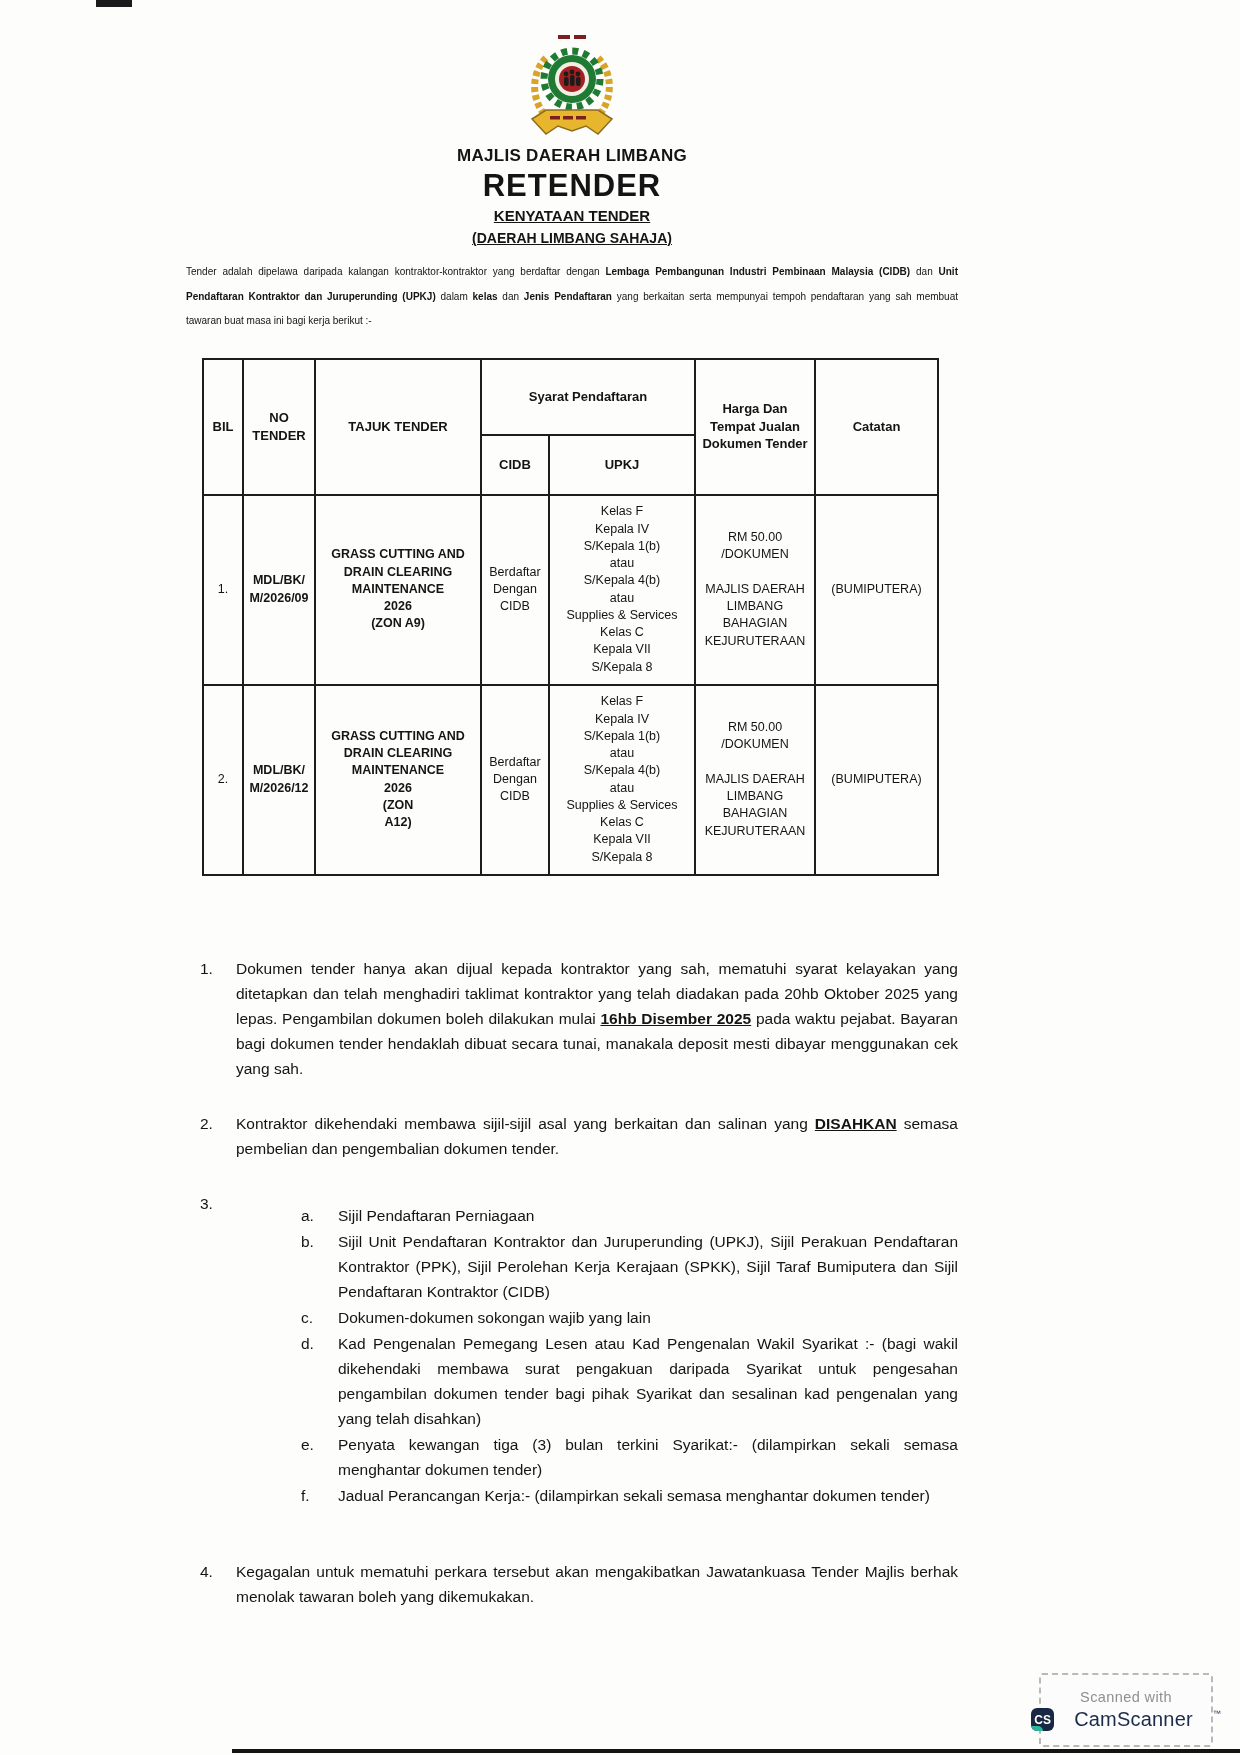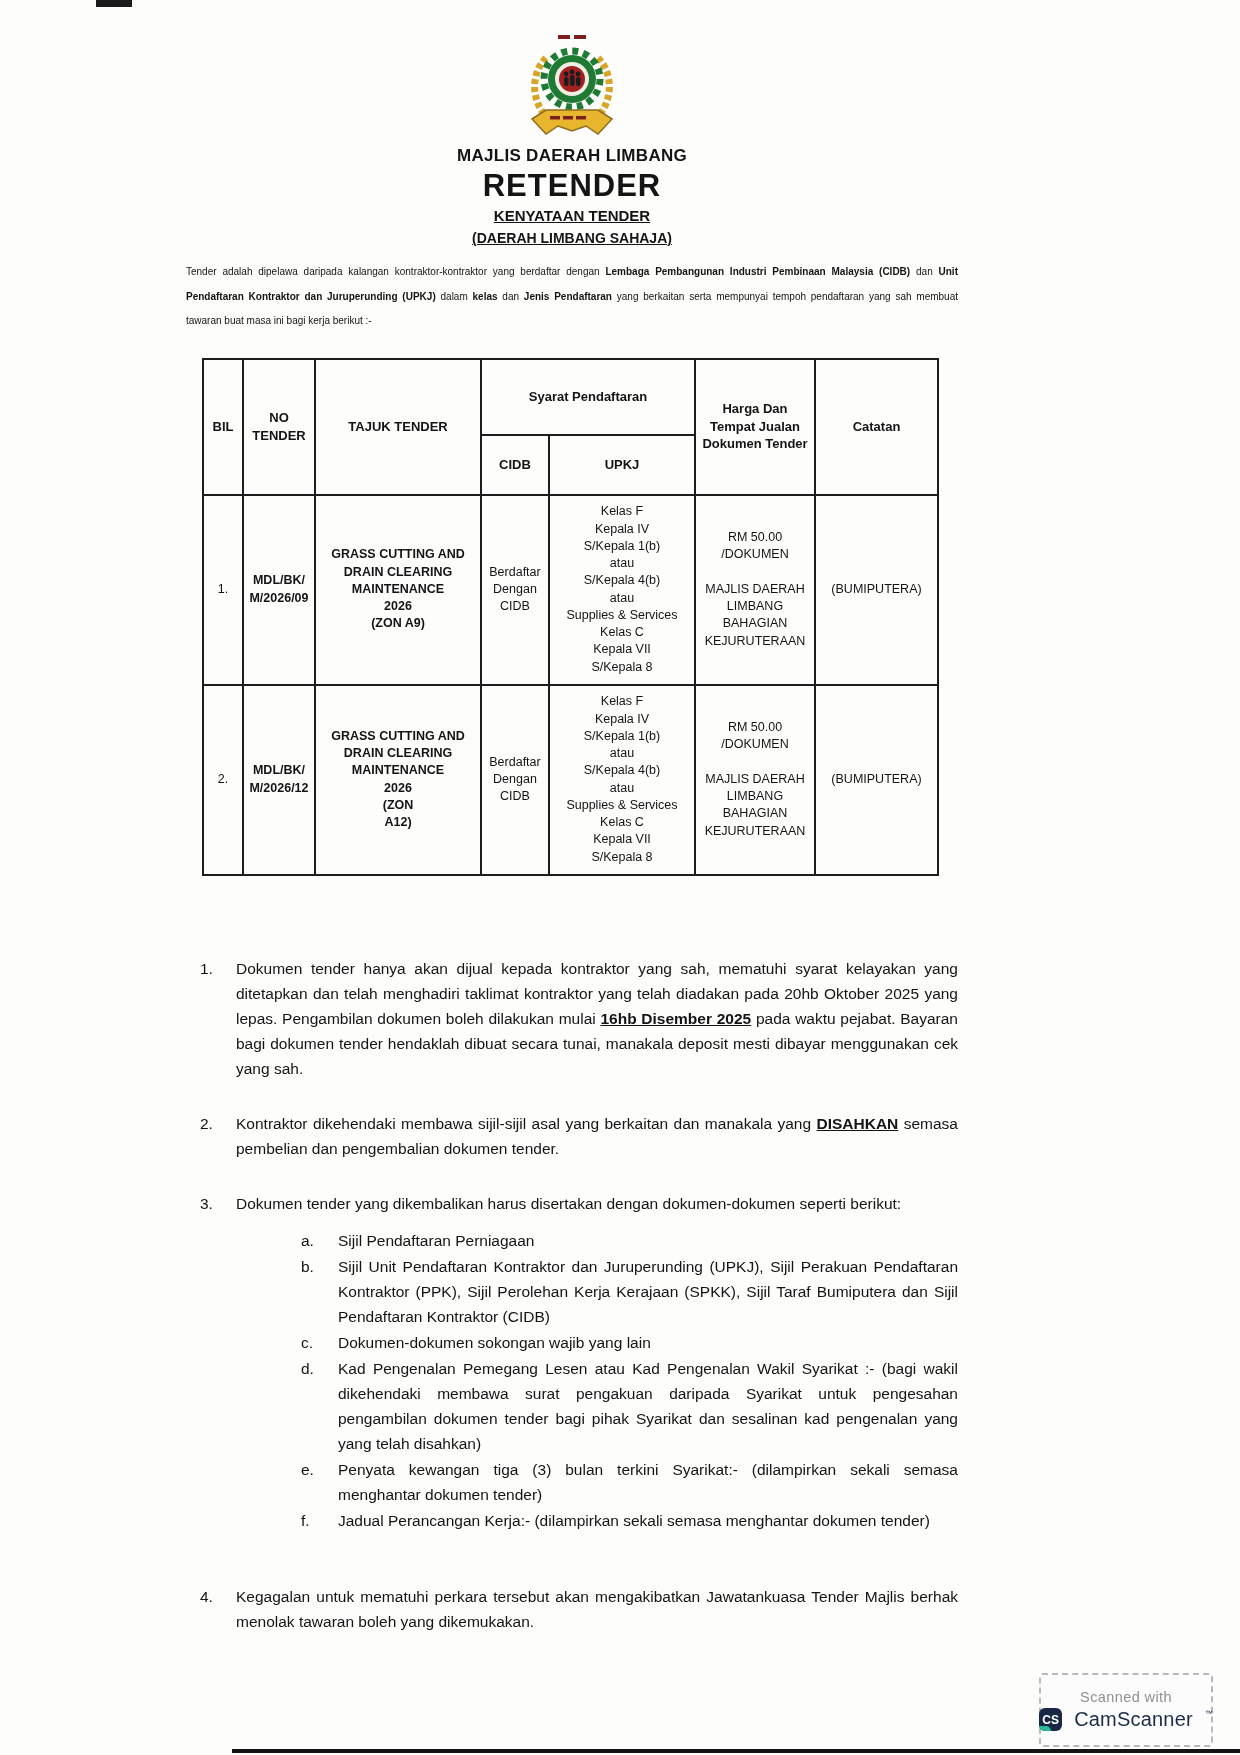--- a/index.html
+++ b/index.html
@@ -78,21 +78,21 @@
     right:27px; bottom:8px;
     width:174px; height:74px;
     border:2px dashed #b9b9b9;
     background:#fcfcfc;
     border-radius:3px;
     display:flex; flex-direction:column;
     align-items:center; justify-content:center;
     gap:3px;
   }
   .cs-scanned { color:#8f8f8f; font-size:14.5px; letter-spacing:0.4px; }
-  .cs-row { display:flex; align-items:center; gap:12px; }
+  .cs-row { display:flex; align-items:center; gap:20px; }
   .cs-logo {
     width:23px; height:23px;
     background:#182743;
     border-radius:6px;
     color:#ffffff; font-weight:bold; font-size:12px;
     display:inline-flex; align-items:center; justify-content:center;
     position:relative;
     overflow:hidden;
   }
   .cs-logo::after {
@@ -241,27 +241,26 @@
 
     <div class="notes">
 
       <div class="note">
         <span class="note-num">1.</span>
         <span class="note-body"><span>Dokumen tender hanya akan dijual kepada kontraktor yang sah, mematuhi syarat kelayakan yang ditetapkan dan telah menghadiri taklimat kontraktor yang telah diadakan pada 20hb Oktober 2025 yang lepas. Pengambilan dokumen boleh dilakukan mulai </span><span class="em-bu">16hb Disember 2025</span><span> pada waktu pejabat. Bayaran bagi dokumen tender hendaklah dibuat secara tunai, manakala deposit mesti dibayar menggunakan cek yang sah.</span></span>
       </div>
 
       <div class="note">
         <span class="note-num">2.</span>
-        <span class="note-body"><span>Kontraktor dikehendaki membawa sijil-sijil asal yang berkaitan dan manakala yang </span><span class="em-bu">DISAHKAN</span><span> semasa pembelian dan pengembalian dokumen tender.</span></span>
+        <span class="note-body"><span>Kontraktor dikehendaki membawa sijil-sijil asal yang berkaitan dan salinan yang </span><span class="em-bu">DISAHKAN</span><span> semasa pembelian dan pengembalian dokumen tender.</span></span>
       </div>
 
       <div class="note">
         <span class="note-num">3.</span>
         <span class="note-body">
-          <span>Dokumen tender yang dikembalikan harus disertakan dengan dokumen-dokumen seperti berikut:</span>
           <div class="sub-list">
             <div class="sub-item">
               <span class="sub-letter">a.</span>
               <span class="sub-text">Sijil Pendaftaran Perniagaan</span>
             </div>
             <div class="sub-item">
               <span class="sub-letter">b.</span>
               <span class="sub-text">Sijil Unit Pendaftaran Kontraktor dan Juruperunding (UPKJ), Sijil Perakuan Pendaftaran Kontraktor (PPK), Sijil Perolehan Kerja Kerajaan (SPKK), Sijil Taraf Bumiputera dan Sijil Pendaftaran Kontraktor (CIDB)</span>
             </div>
             <div class="sub-item">

